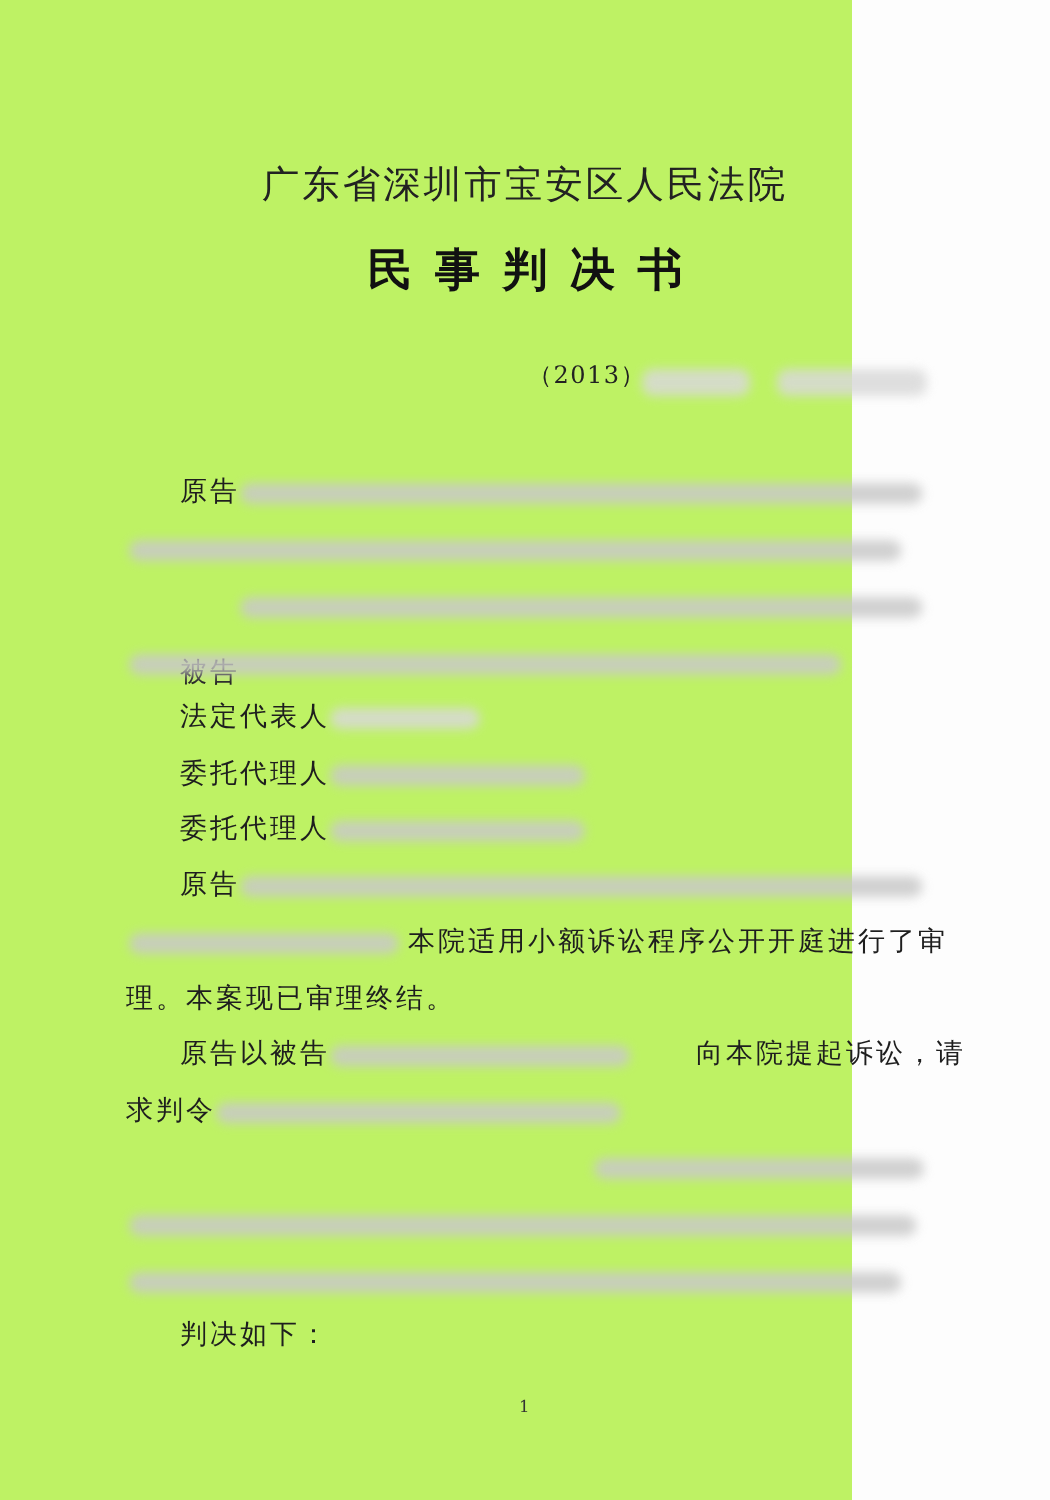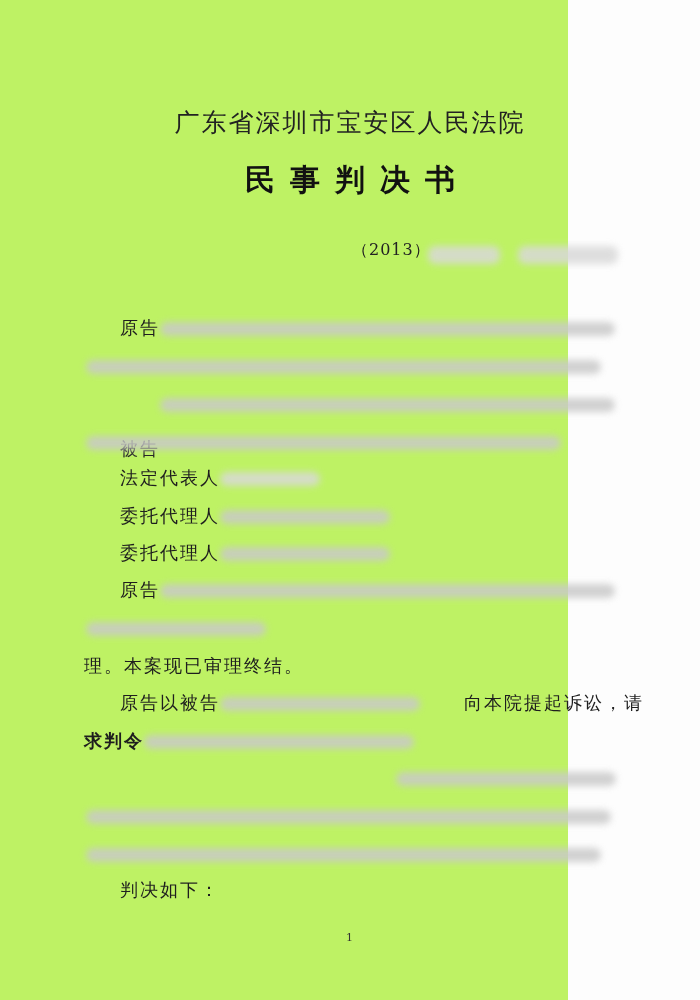--- a/index.html
+++ b/index.html
@@ -57,32 +57,35 @@
   <div class="line" style="left:120px;top:541px;">
     <span>委托代理人</span>
   </div>
   <span class="redact abs-redact" style="left:220px;top:547px;width:170px;"></span>
 
   <div class="line" style="left:120px;top:578px;">
     <span>原告</span>
   </div>
   <span class="redact abs-redact" style="left:160px;top:584px;width:455px;"></span>
   <span class="redact abs-redact" style="left:86px;top:622px;width:180px;"></span>
+  <div class="line" style="left:272px;top:616px;">
+    <span>本院适用小额诉讼程序公开开庭进行了审</span>
+  </div>
   <div class="line" style="left:84px;top:654px;">
     <span>理。本案现已审理终结。</span>
   </div>
 
   <div class="line" style="left:120px;top:691px;">
     <span>原告以被告</span>
   </div>
   <span class="redact abs-redact" style="left:220px;top:697px;width:200px;"></span>
   <div class="line" style="left:432px;top:691px;margin-left:32px;">
     <span>向本院提起诉讼，请</span>
   </div>
-  <div class="line" style="left:84px;top:729px;font-weight:bold;">
+  <div class="line" style="left:84px;top:729px;">
     <span>求判令</span>
   </div>
   <span class="redact abs-redact" style="left:144px;top:735px;width:270px;"></span>
 
   <span class="redact abs-redact" style="left:396px;top:772px;width:220px;"></span>
   <span class="redact abs-redact" style="left:86px;top:810px;width:525px;"></span>
   <span class="redact abs-redact" style="left:86px;top:848px;width:515px;"></span>
 
   <div class="line" style="left:84px;top:878px;margin-left:36px;">
     <span>判决如下：</span>

